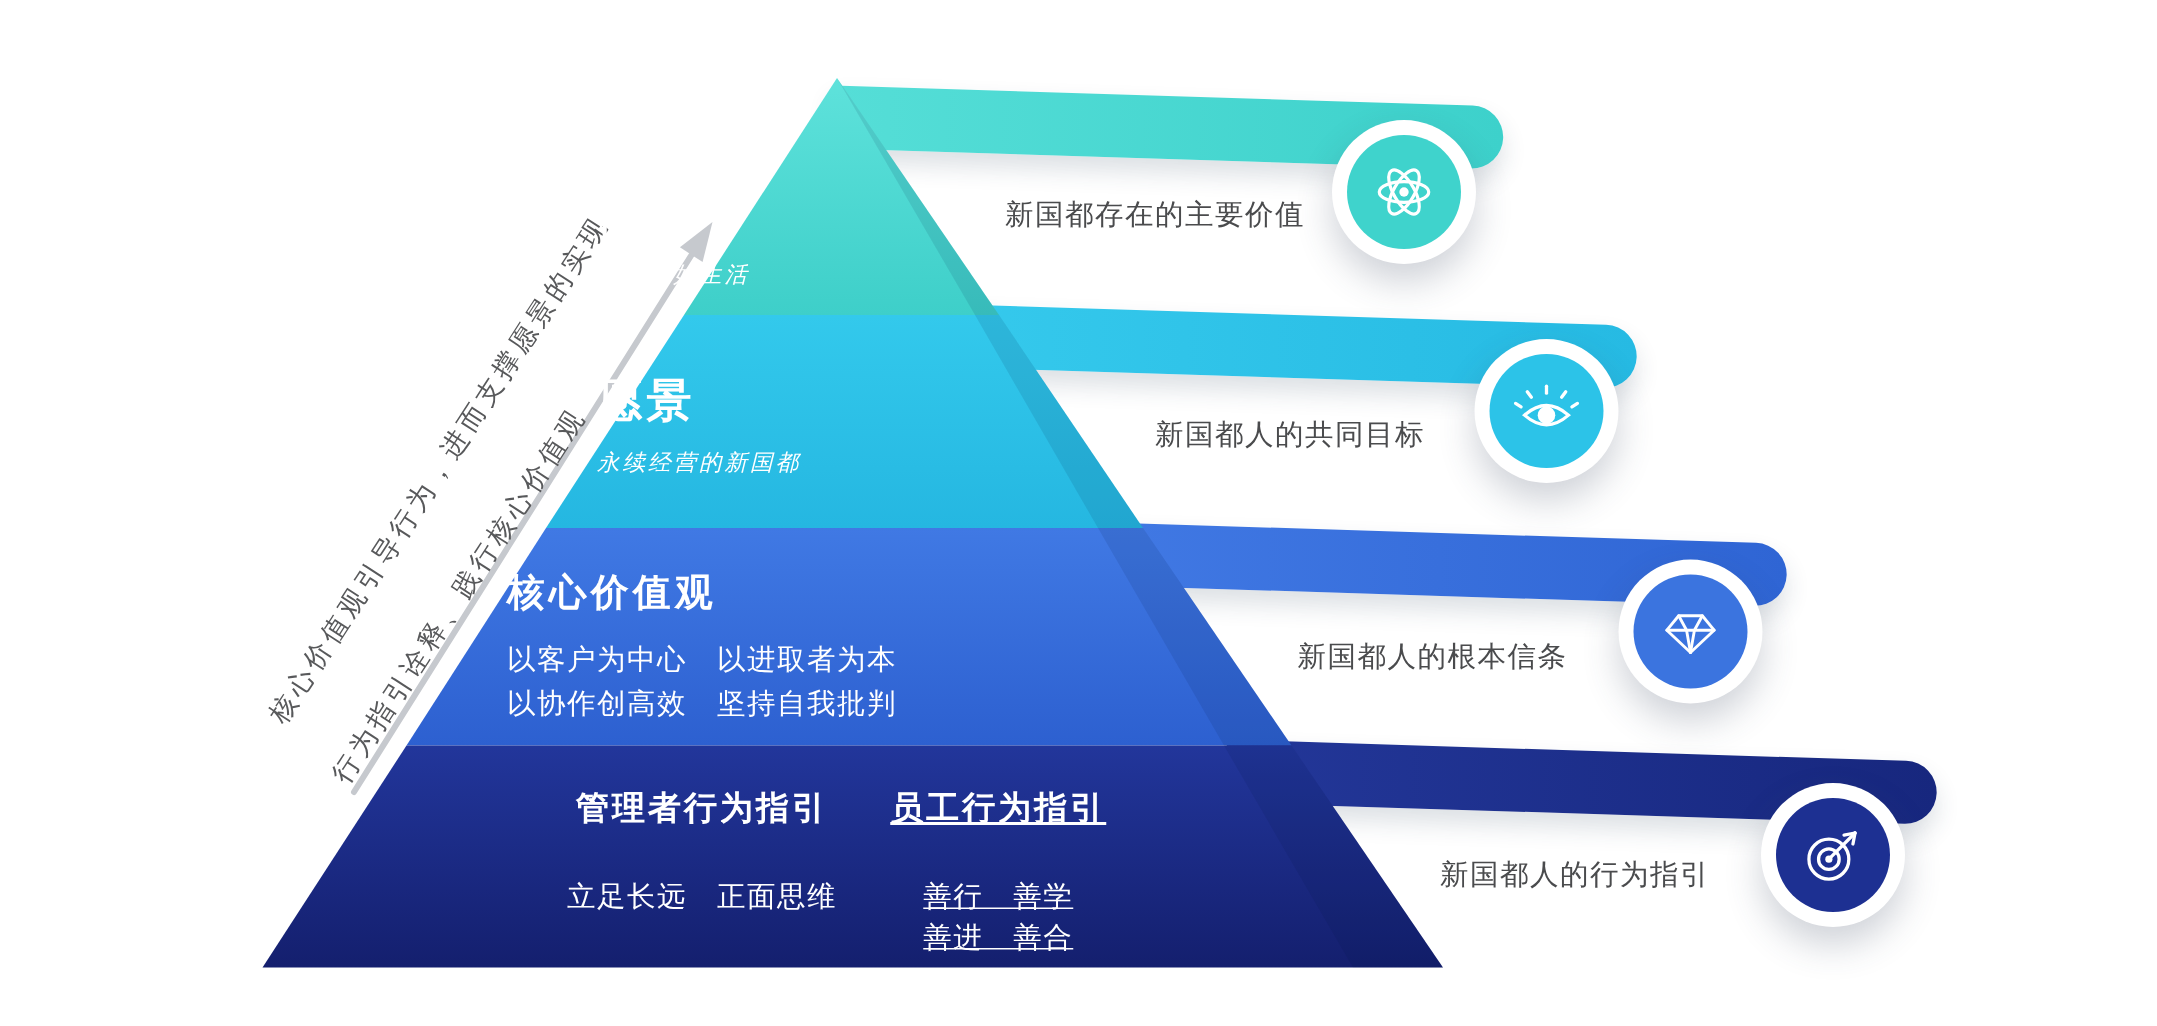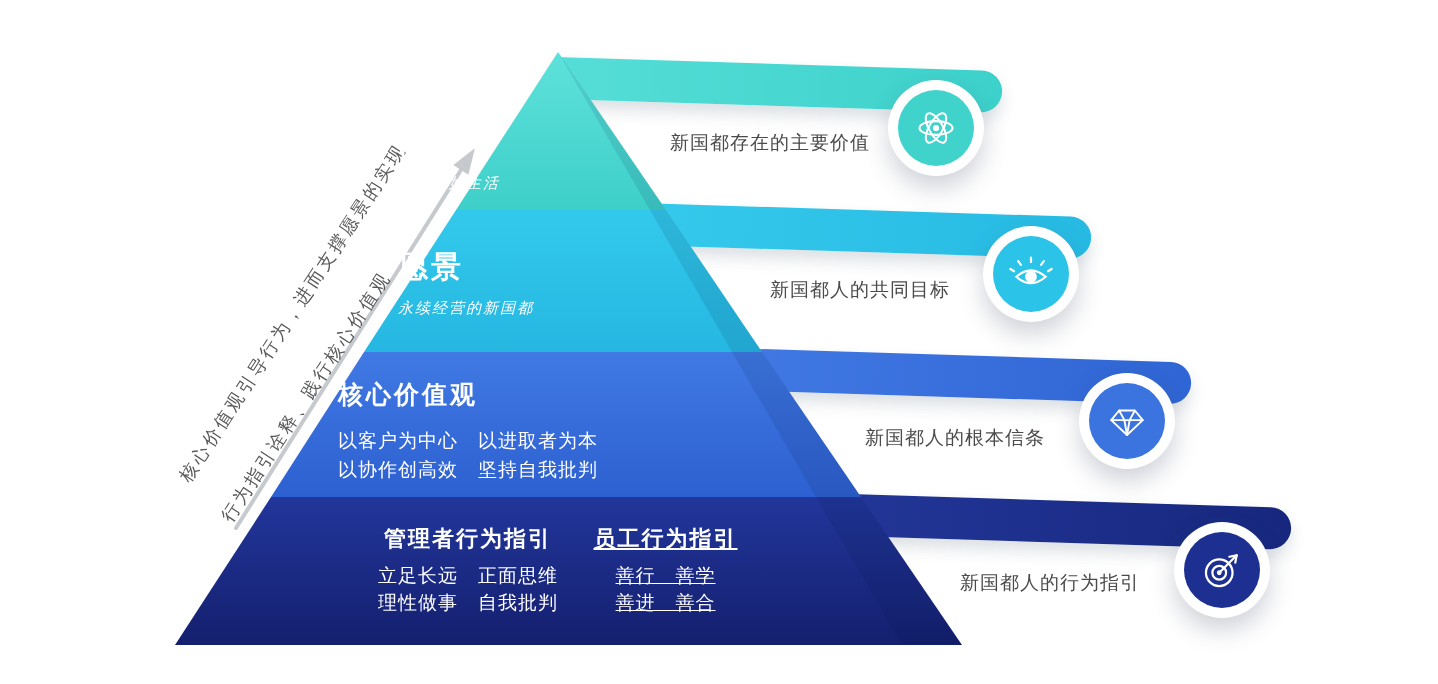--- a/index.html
+++ b/index.html
@@ -50,21 +50,21 @@
   #lvl2{left:398px;top:247px;width:320px;}
   #lvl2 .lvl-title{font-size:30px;}
   .lvl-sub{font-size:15px;margin-top:11px;letter-spacing:2px;font-style:italic;}
   #lvl3{left:338px;top:378px;width:440px;}
   #lvl3 .lvl-title{font-size:25px;}
   .lvl-lines{margin-top:15px;font-size:19px;line-height:29px;letter-spacing:1px;}
   .lvl4-col{position:absolute;z-index:4;color:#ffffff;text-align:center;}
   #lvl4-left{left:348px;top:524px;width:240px;}
   #lvl4-right{left:553px;top:524px;width:225px;text-decoration:underline;}
   .lvl4-title{font-weight:bold;font-size:22px;letter-spacing:2px;}
-  .lvl4-lines{margin-top:8px;font-size:19px;line-height:27px;letter-spacing:1px;}
+  .lvl4-lines{margin-top:31px;font-size:19px;line-height:27px;letter-spacing:1px;}
   
   .note-line{
     position:absolute;z-index:2;white-space:nowrap;
     transform-origin:0 50%;transform:rotate(-57deg);
     font-size:18px;letter-spacing:3px;color:#58595b;
   }
   #note-1{left:184px;top:468px;}
   #note-2{left:226px;top:508px;}
 </style>
 </head>
@@ -194,21 +194,20 @@
     <div class="lvl-lines">
       <div>以客户为中心　以进取者为本</div>
       <div>以协作创高效　坚持自我批判</div>
     </div>
   </div>
 
   <div class="lvl4-col" id="lvl4-left">
     <div class="lvl4-title">管理者行为指引</div>
     <div class="lvl4-lines">
       <div>立足长远　正面思维</div>
-      <div>理性做事　自我批判</div>
     </div>
   </div>
 
   <div class="lvl4-col" id="lvl4-right">
     <div class="lvl4-title">员工行为指引</div>
     <div class="lvl4-lines">
       <div>善行　善学</div>
       <div>善进　善合</div>
     </div>
   </div>

